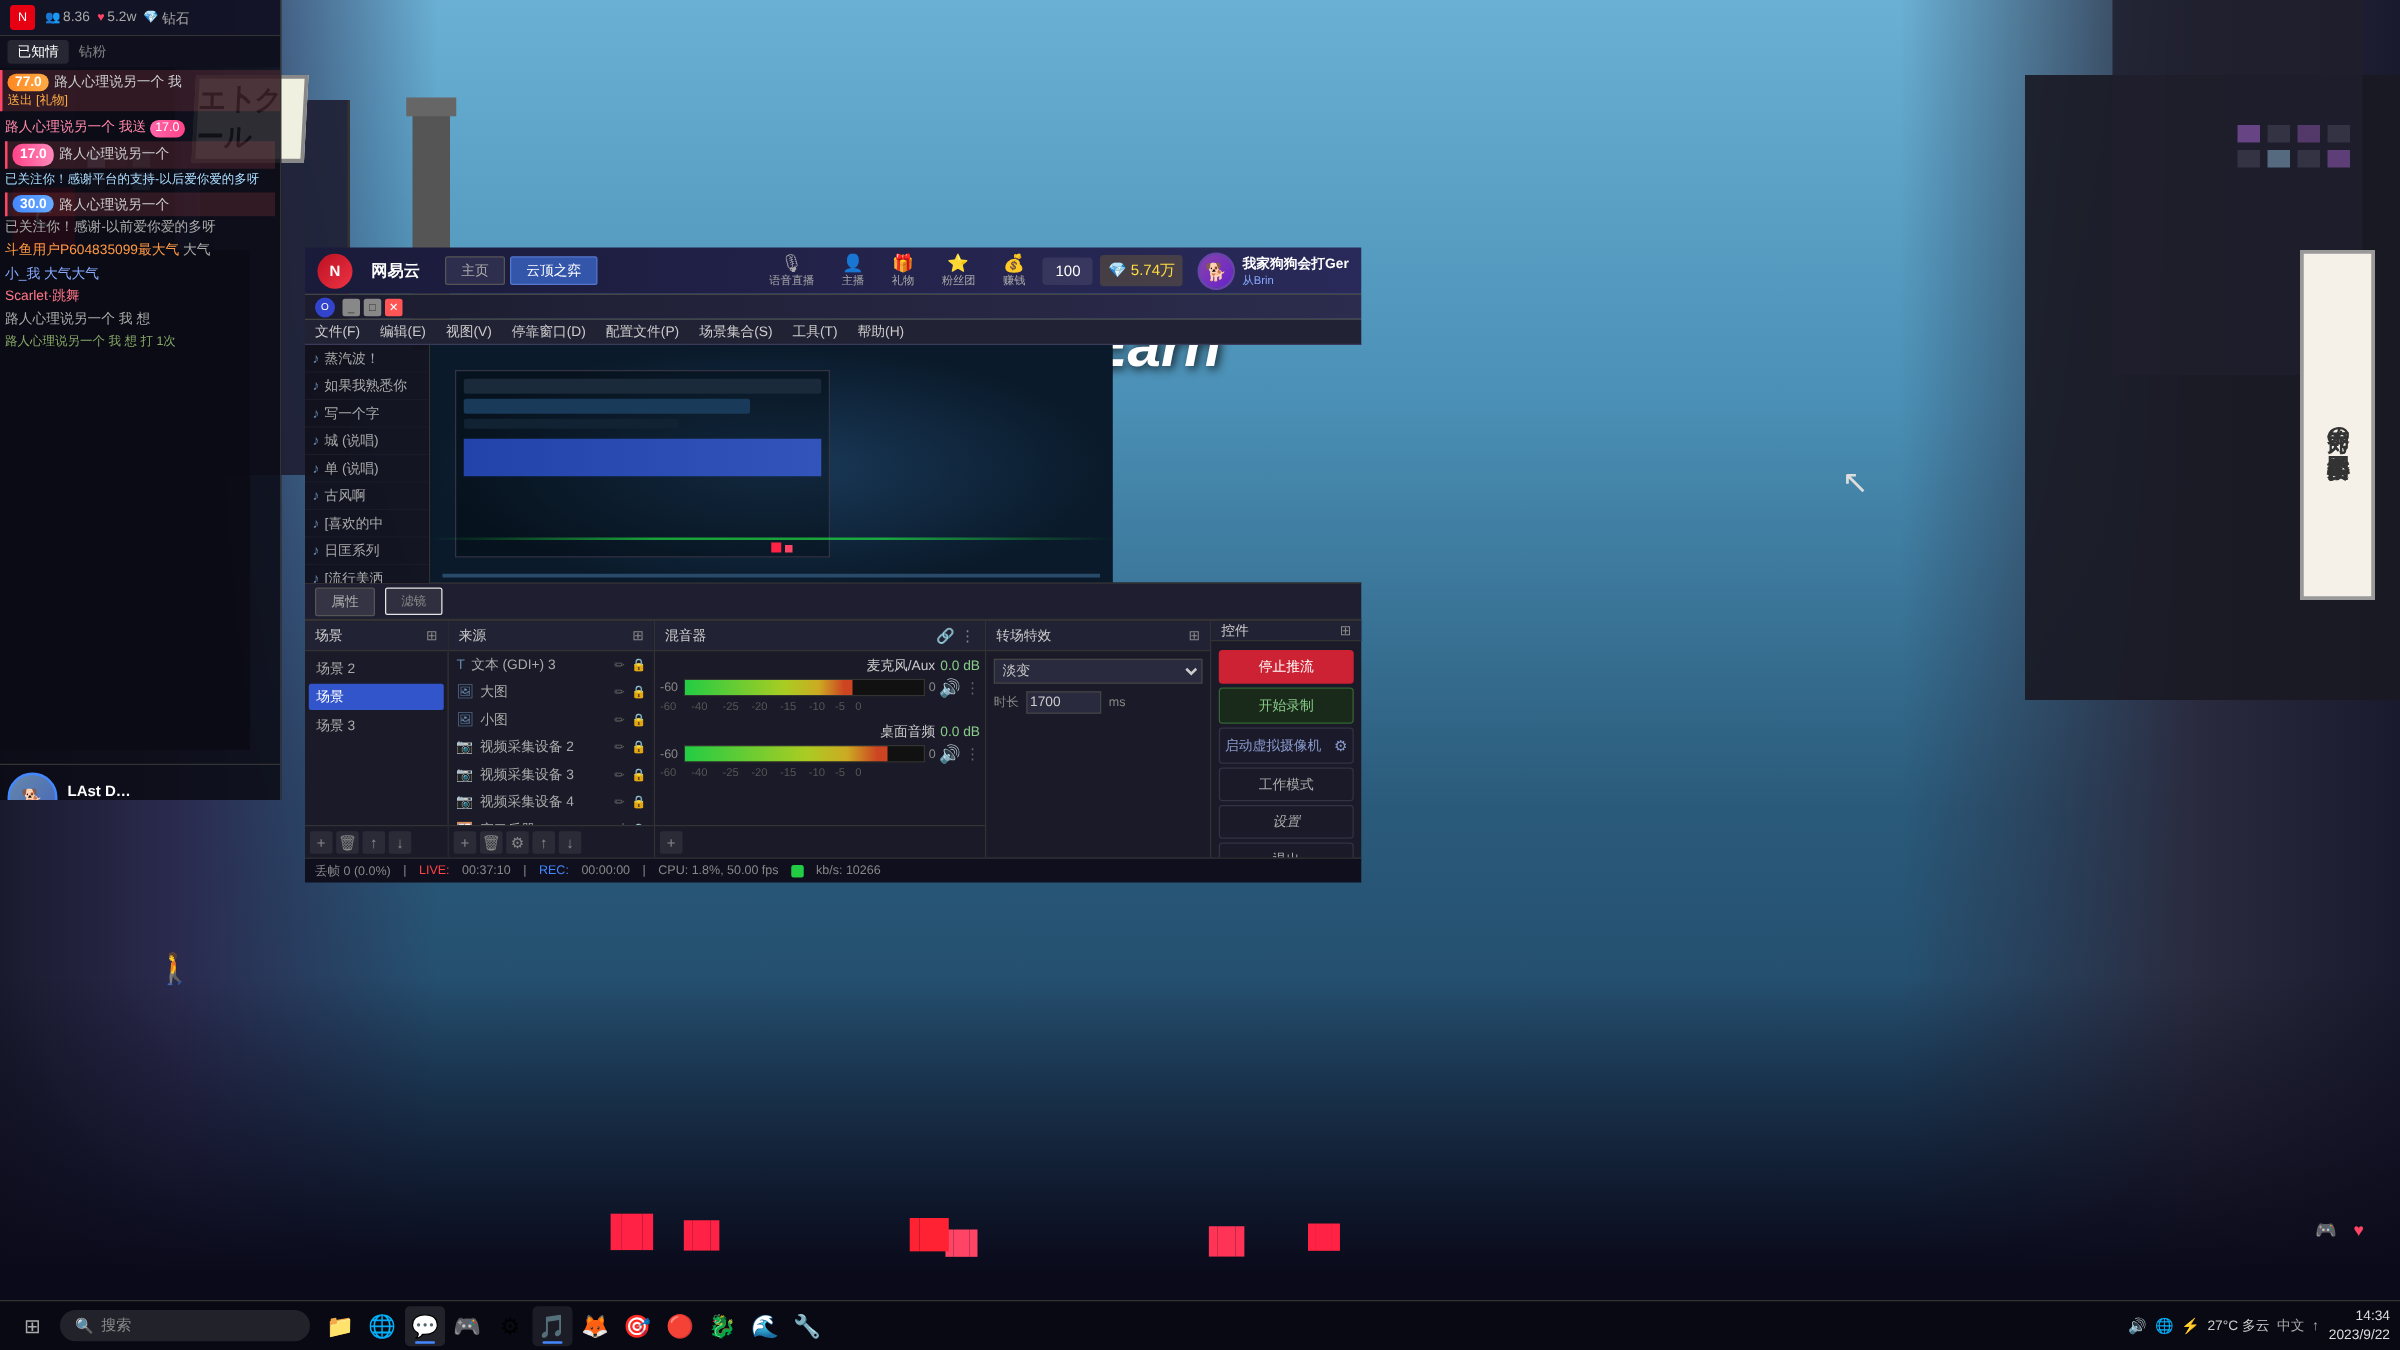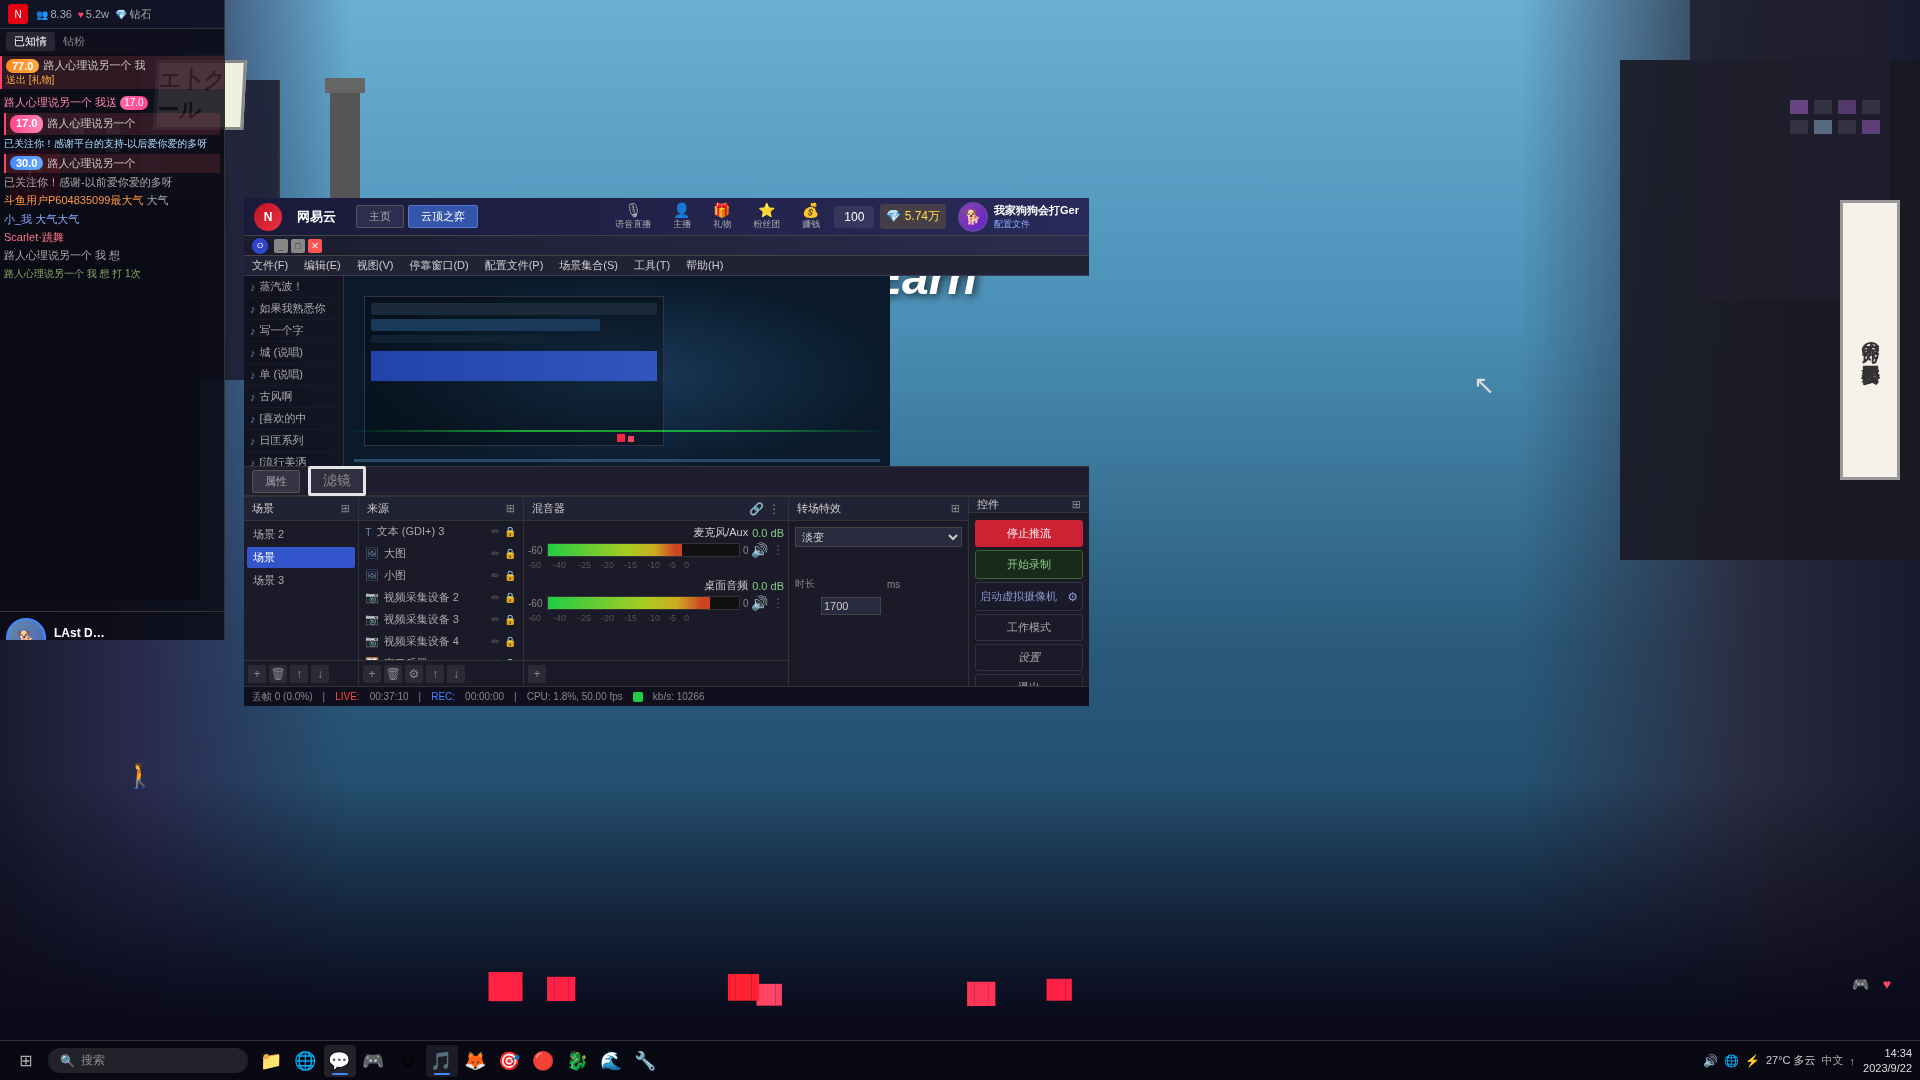--- a/index.html
+++ b/index.html
@@ -407,21 +407,21 @@
       <span>100</span>
     </div>
     <div style="padding:4px 6px;background:rgba(255,200,0,0.15);border-radius:3px;color:#ffdd44;font-size:12px;">
       💎 <span>5.74万</span>
     </div>
 
     <div style="display:flex;align-items:center;gap:6px;margin-left:6px;">
       <div style="width:30px;height:30px;border-radius:50%;background:linear-gradient(135deg,#8844aa,#6622cc);display:flex;align-items:center;justify-content:center;font-size:14px;border:2px solid #6644aa;">🐕</div>
       <div>
         <div style="color:#fff;font-size:11px;font-weight:bold;">我家狗狗会打Ger</div>
-        <div style="color:#88aaff;font-size:9px;">配置文件</div>
+        <div style="color:#88aaff;font-size:9px;">从Brin</div>
       </div>
     </div>
   </div>
 </div>
 
 <div style="position:absolute;left:244px;top:236px;width:845px;height:20px;background:linear-gradient(90deg,#1c1c2e,#2c2c4e);display:flex;align-items:center;padding:0 8px;gap:6px;border-bottom:1px solid #444;z-index:70;">
   <div style="width:16px;height:16px;border-radius:50%;background:#3344cc;display:flex;align-items:center;justify-content:center;font-size:8px;color:#fff;">O</div>
   <div style="display:flex;gap:3px;">
     <div style="width:14px;height:14px;background:#888;border-radius:2px;cursor:pointer;display:flex;align-items:center;justify-content:center;font-size:9px;color:#333;">_</div>
     <div style="width:14px;height:14px;background:#888;border-radius:2px;cursor:pointer;display:flex;align-items:center;justify-content:center;font-size:9px;color:#333;">□</div>
@@ -455,21 +455,21 @@
 
     <div style="position:absolute;bottom:40px;left:0;right:0;height:2px;background:linear-gradient(90deg,transparent,#22ff44,#22ff44,transparent);opacity:0.6;"></div>
 
     <div style="position:absolute;bottom:30px;left:50%;width:8px;height:8px;background:#ff2244;"></div>
     <div style="position:absolute;bottom:30px;left:52%;width:6px;height:6px;background:#ff4466;"></div>
   </div>
 </div>
 
 <div style="position:absolute;left:244px;top:466px;width:845px;height:30px;background:#1e1e30;border-top:1px solid #333;border-bottom:1px solid #333;display:flex;align-items:center;padding:0 8px;gap:8px;z-index:70;">
   <button style="padding:3px 12px;background:rgba(255,255,255,0.1);border:1px solid #555;color:#aaa;font-size:11px;cursor:pointer;border-radius:2px;font-family:inherit;">属性</button>
-  <button style="padding:3px 12px;background:rgba(255,255,255,0.08);border:3px solid #e5e5e5;color:#888;font-size:14px;cursor:pointer;border-radius:2px;font-family:inherit;">滤镜</button>
+  <button style="padding:3px 12px;background:rgba(255,255,255,0.08);border:1px solid #e5e5e5;color:#888;font-size:10px;cursor:pointer;border-radius:2px;font-family:inherit;">滤镜</button>
 </div>
 
 <div style="position:absolute;left:244px;top:496px;width:845px;height:190px;background:#1a1a28;display:flex;z-index:70;border-top:1px solid #333;">
 
   <div style="width:115px;border-right:1px solid #333;display:flex;flex-direction:column;">
     <div style="height:24px;background:#222235;display:flex;align-items:center;padding:0 8px;border-bottom:1px solid #333;font-size:11px;color:#ccc;gap:4px;">
       <span>场景</span>
       <span style="margin-left:auto;color:#888;cursor:pointer;">⊞</span>
     </div>
     <div style="flex:1;overflow-y:auto;padding:3px;">
@@ -617,21 +617,21 @@
       <span style="margin-left:auto;color:#888;cursor:pointer;">⊞</span>
     </div>
     <div style="padding:6px;">
       <div style="display:flex;align-items:center;gap:6px;margin-bottom:6px;">
         <select style="flex:1;background:#2a2a3e;border:1px solid #444;color:#ccc;font-size:11px;padding:2px;font-family:inherit;">
           <option>淡变</option>
         </select>
       </div>
       <div style="display:flex;align-items:center;gap:6px;">
         <span style="color:#888;font-size:10px;">时长</span>
-        <input type="number" style="width: 60px; background: rgb(42, 42, 62); border: 1px solid rgb(68, 68, 68); color: rgb(204, 204, 204); font-size: 11px; padding: 2px; font-family: inherit; margin-top: 44px;" value="1700">
+        <input type="number" style="width: 60px; background: rgb(42, 42, 62); border: 1px solid rgb(68, 68, 68); color: rgb(204, 204, 204); font-size: 11px; padding: 2px; font-family: inherit;" value="1700">
         <span style="color:#888;font-size:10px;">ms</span>
       </div>
     </div>
   </div>
 
   <div style="flex:1;display:flex;flex-direction:column;">
     <div style="height:24px;background:#222235;display:flex;align-items:center;padding:0 8px;border-bottom:1px solid #333;font-size:11px;color:#ccc;">
       <span>控件</span>
       <span style="margin-left:auto;color:#888;cursor:pointer;">⊞</span>
     </div>

